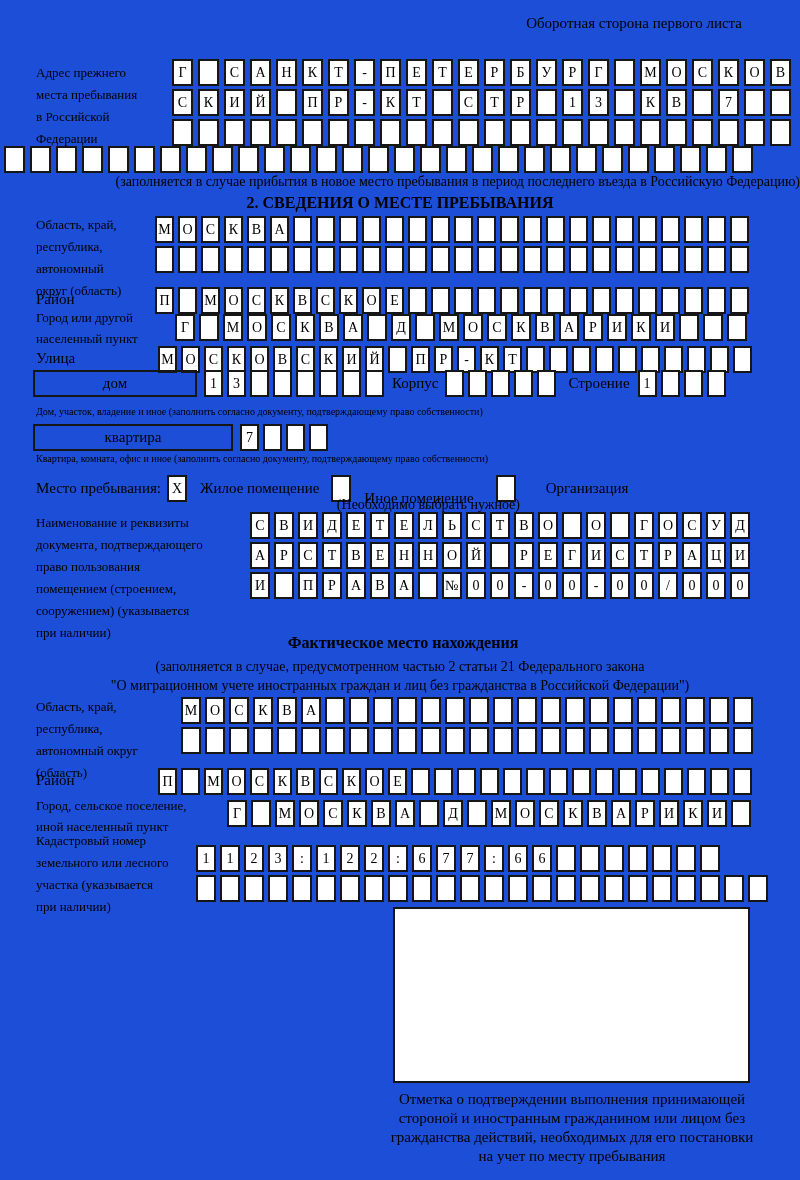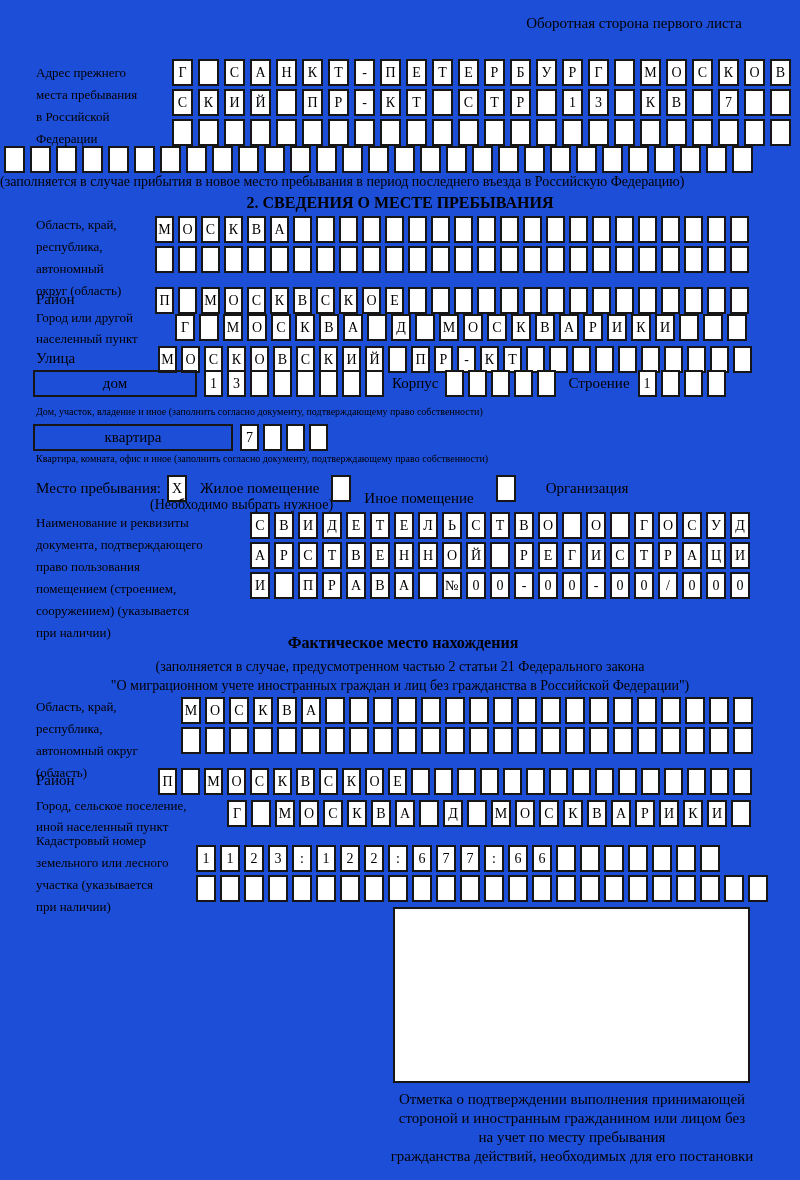--- a/index.html
+++ b/index.html
@@ -11,21 +11,21 @@
   .cell { box-sizing:border-box; flex:0 0 auto; height:27px; border:2px solid #161616;
           display:flex; align-items:center; justify-content:center;
           font-size:14px; line-height:1; background:#fff; }
   .p26 .cell { width:21px; margin-right:5px; }
   .p24 .cell { width:20px; margin-right:4px; }
   .p23 .cell { width:19px; margin-right:4px; }
   .field-label { font-size:13px; line-height:22px; }
   .lh21 .lbl-line { line-height:21px; }
   .lbl-line { white-space:nowrap; }
   .note { font-size:14px; }
-  .center { text-align:left; }
+  .center { text-align:right; }
   .bold-title { font-weight:bold; font-size:16px; text-align:center; white-space:nowrap; }
   .wide-box { box-sizing:border-box; height:27px; border:2px solid #161616;
               display:flex; align-items:center; justify-content:center; font-size:15px; }
   .inline-label { font-size:15px; white-space:nowrap; }
   .flexrow { display:flex; align-items:center; }
   .caption { font-size:10px; white-space:nowrap; }
   .notelines .lbl-line { line-height:19px; text-align:center; white-space:nowrap; }
   .stamp-box { box-sizing:border-box; border:2px solid #161616; background:#fff; }
   .stamp-caption { font-size:15px; line-height:19px; text-align:center; }
 </style>
@@ -633,17 +633,17 @@
         <span class="cell"></span>
         <span class="cell"></span>
         <span class="cell"></span>
       </div>
   </div>
 
   <div class="abs stamp-box" style="left:393px; top:907px; width:357px; height:176px;"></div>
   <div class="abs stamp-caption" style="left:390px; top:1090px; width:364px;">
       <div class="lbl-line">Отметка о подтверждении выполнения принимающей</div>
       <div class="lbl-line">стороной и иностранным гражданином или лицом без</div>
+      <div class="lbl-line">гражданства действий, необходимых для его постановки</div>
       <div class="lbl-line">на учет по месту пребывания</div>
-      <div class="lbl-line">гражданства действий, необходимых для его постановки</div>
     </div>
 
 </div>
 
 </body></html>

